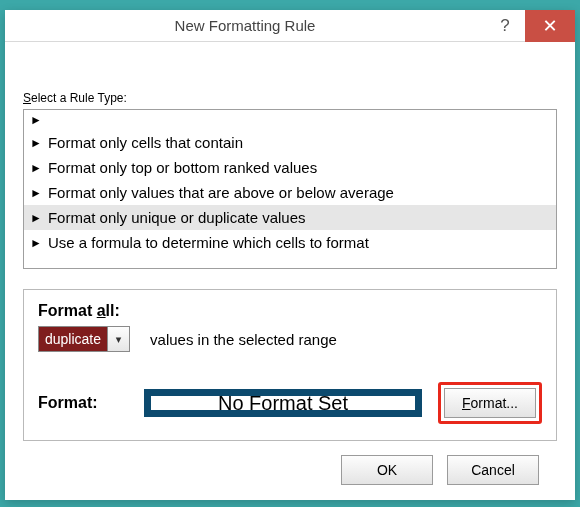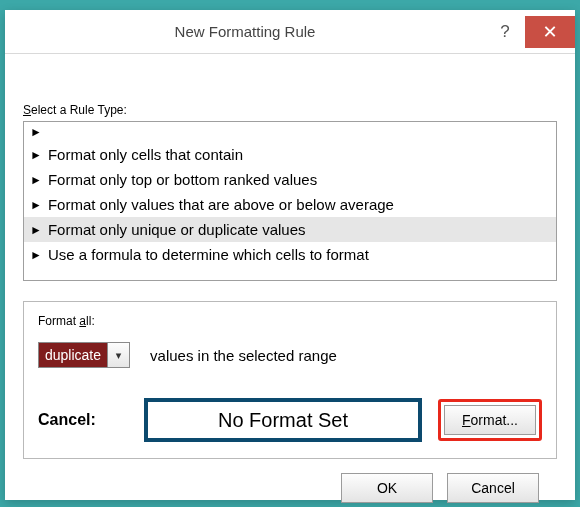--- a/index.html
+++ b/index.html
@@ -17,21 +17,21 @@
   .dialog-wrap {
     position: absolute;
     left: 5px;
     top: 10px;
     width: 570px;
     height: 490px;
     background: #fff;
     box-shadow: 0 3px 10px rgba(0,0,0,.2);
   }
   .titlebar {
-    height: 44px;
+    height: 32px;
     background: #fff;
     border-bottom: 1px solid #d9d9d9;
     display: flex;
     align-items: center;
     position: relative;
   }
   .titlebar .title {
     flex: 1;
     text-align: center;
     font-size: 15px;
@@ -85,23 +85,23 @@
   }
   .edit-group {
     margin-top: 20px;
   }
   .group-box {
     border: 1px solid #b9b9b9;
     padding: 12px 14px 16px 14px;
     margin-top: 6px;
   }
   .format-all-label {
-    font-size: 12px;
-    font-weight: normal;
-    margin-bottom: 14px;
+    font-size: 16px;
+    font-weight: bold;
+    margin-bottom: 6px;
   }
   .format-all-label .u { text-decoration: underline; }
   .combo-row {
     display: flex;
     align-items: center;
     gap: 20px;
     margin-bottom: 30px;
   }
   .combo {
     display: inline-flex;
@@ -135,22 +135,22 @@
     align-items: center;
     gap: 16px;
   }
   .preview-label {
     font-size: 16px;
     font-weight: bold;
     width: 90px;
   }
   .preview-box {
     flex: 1;
-    border: 4px solid #0c4a6e;
-    height: 44px;
+    border: 7px solid #0c4a6e;
+    height: 28px;
     display: flex;
     align-items: center;
     justify-content: center;
     font-size: 20px;
   }
   .format-btn-wrap {
     border: 3px solid #e8281b;
     border-radius: 3px;
     padding: 3px;
   }
@@ -226,21 +226,21 @@
 
         <div class="combo-row">
           <div class="combo">
             <span class="sel">duplicate</span>
             <span class="chev">▾</span>
           </div>
           <div class="range-text">values in the selected range</div>
         </div>
 
         <div class="preview-row">
-          <div class="preview-label">Cancel:</div>
+          <div class="preview-label">Format:</div>
           <div class="preview-box">No Format Set</div>
           <div class="format-btn-wrap">
             <div class="btn">
               <span class="u">F</span>
                 <span>ormat...</span>
             </div>
           </div>
         </div>
       </div>
     </div>

